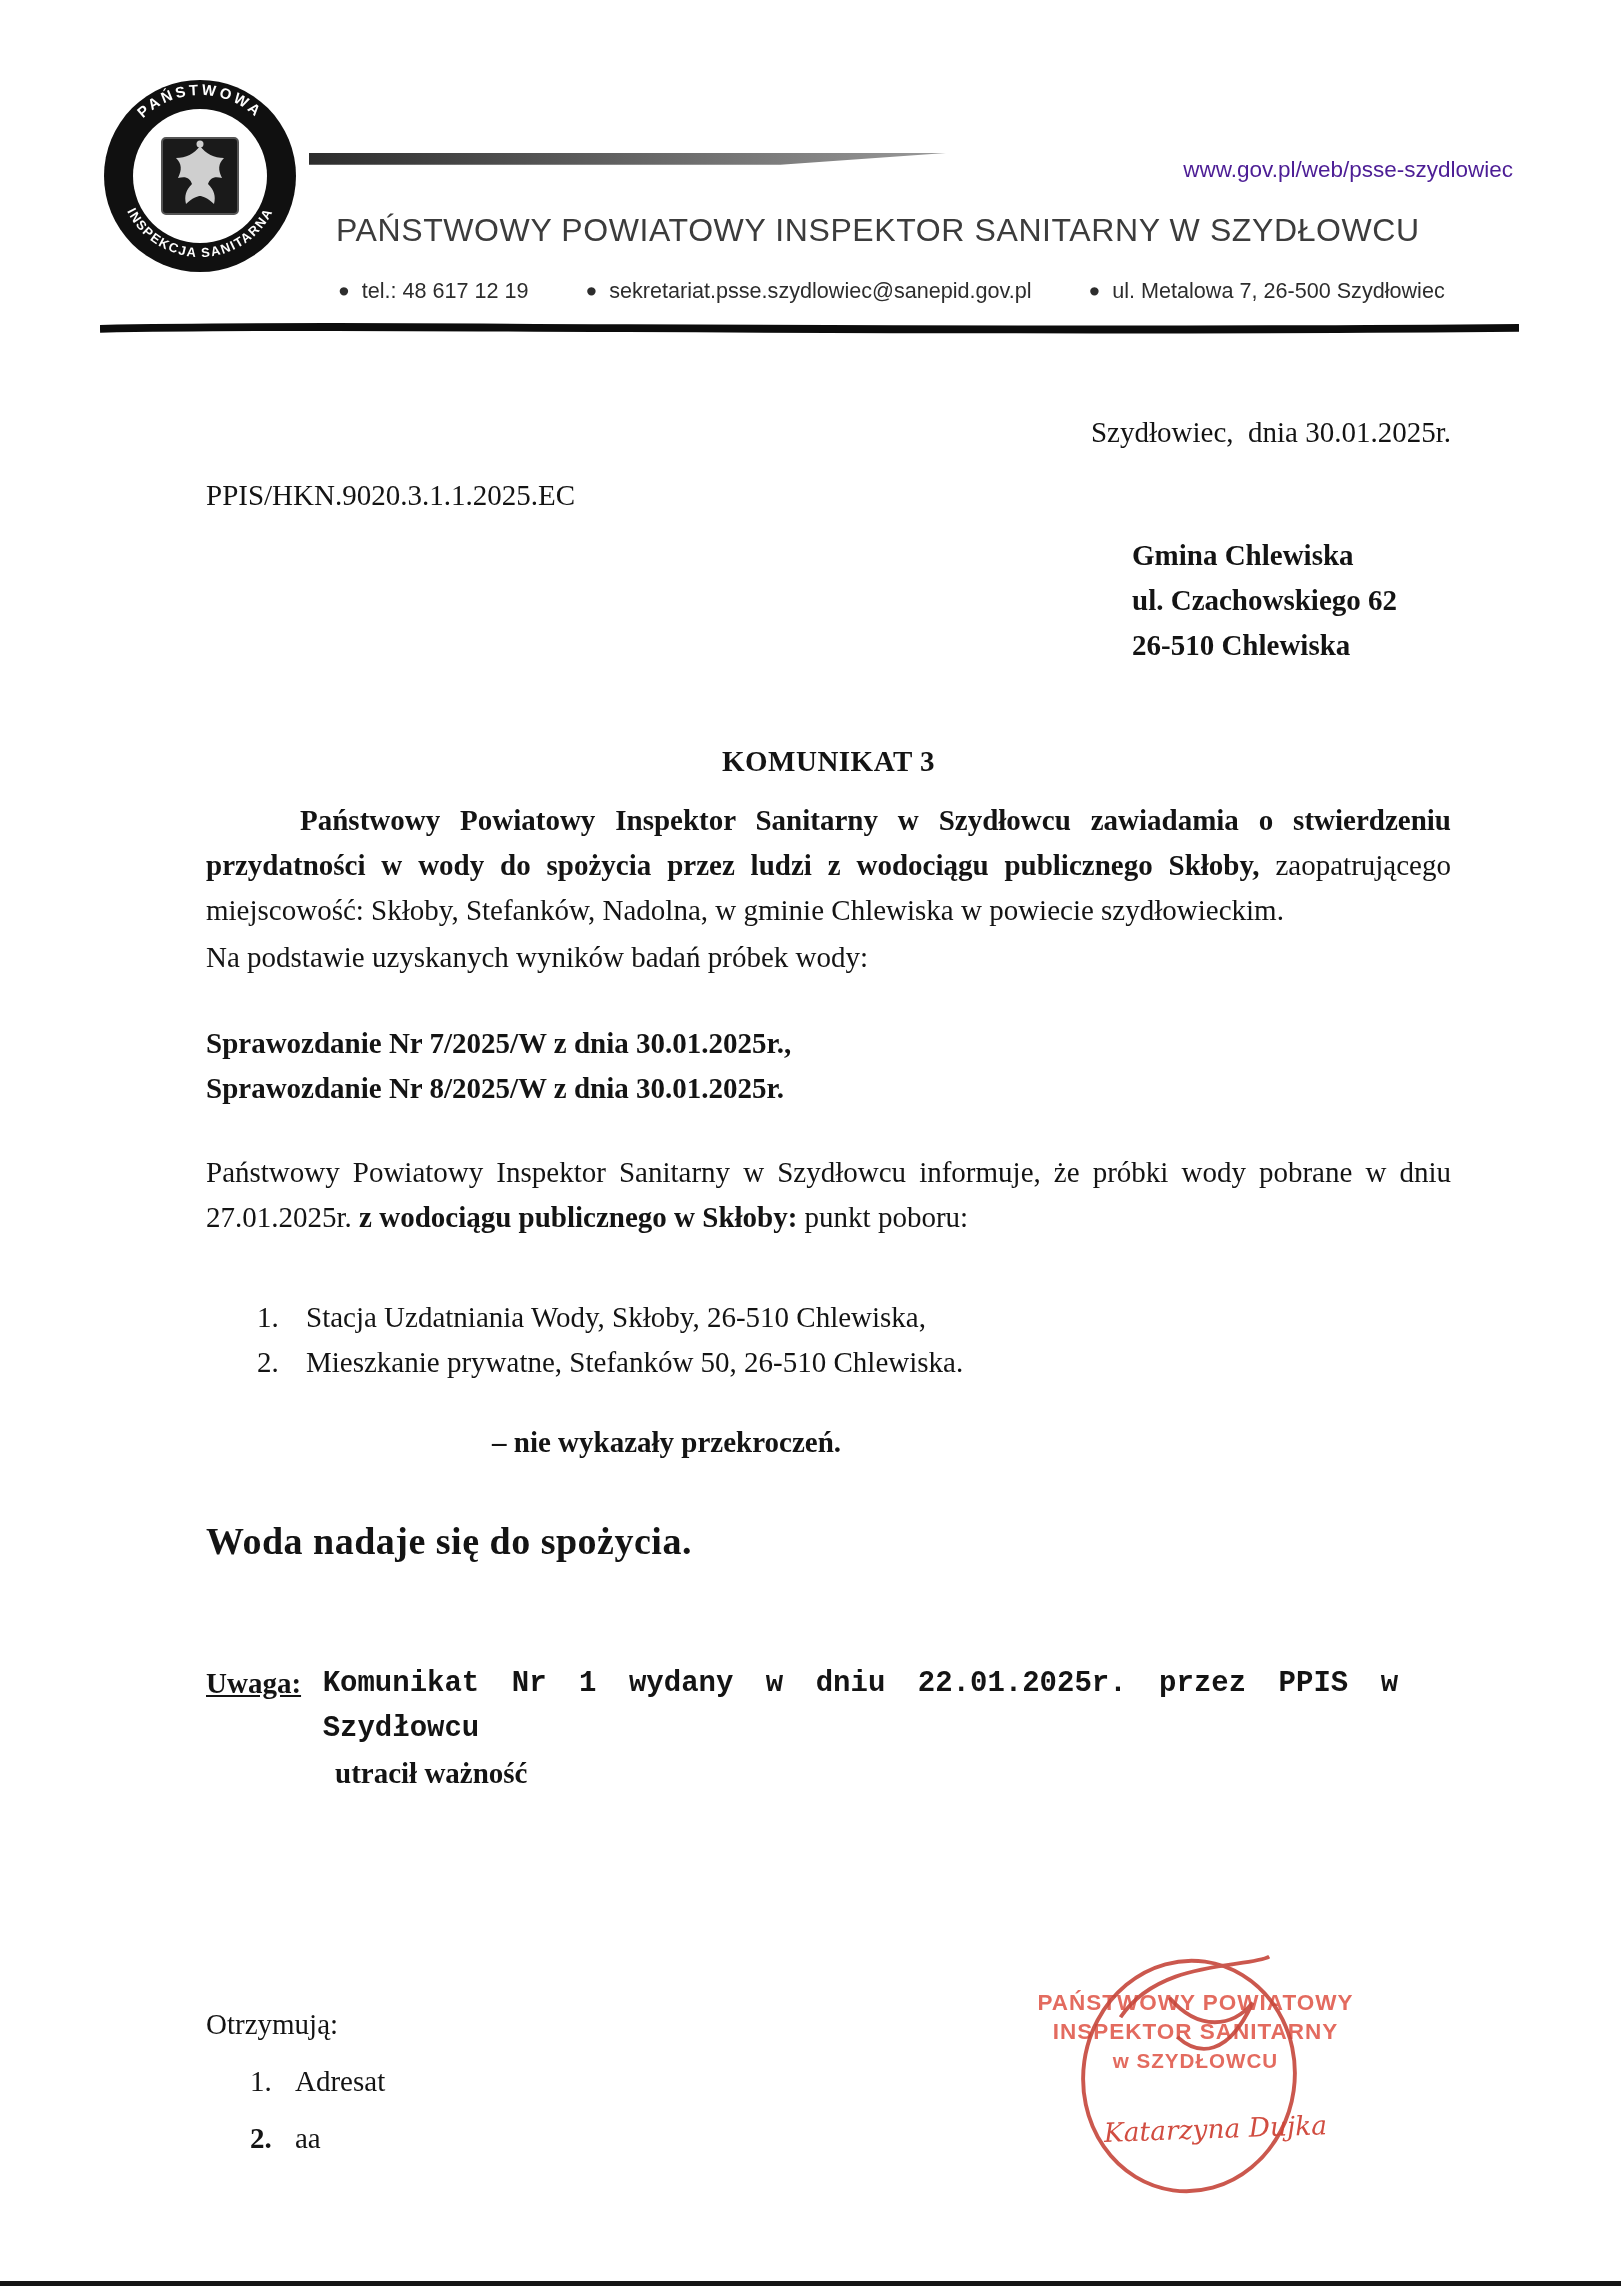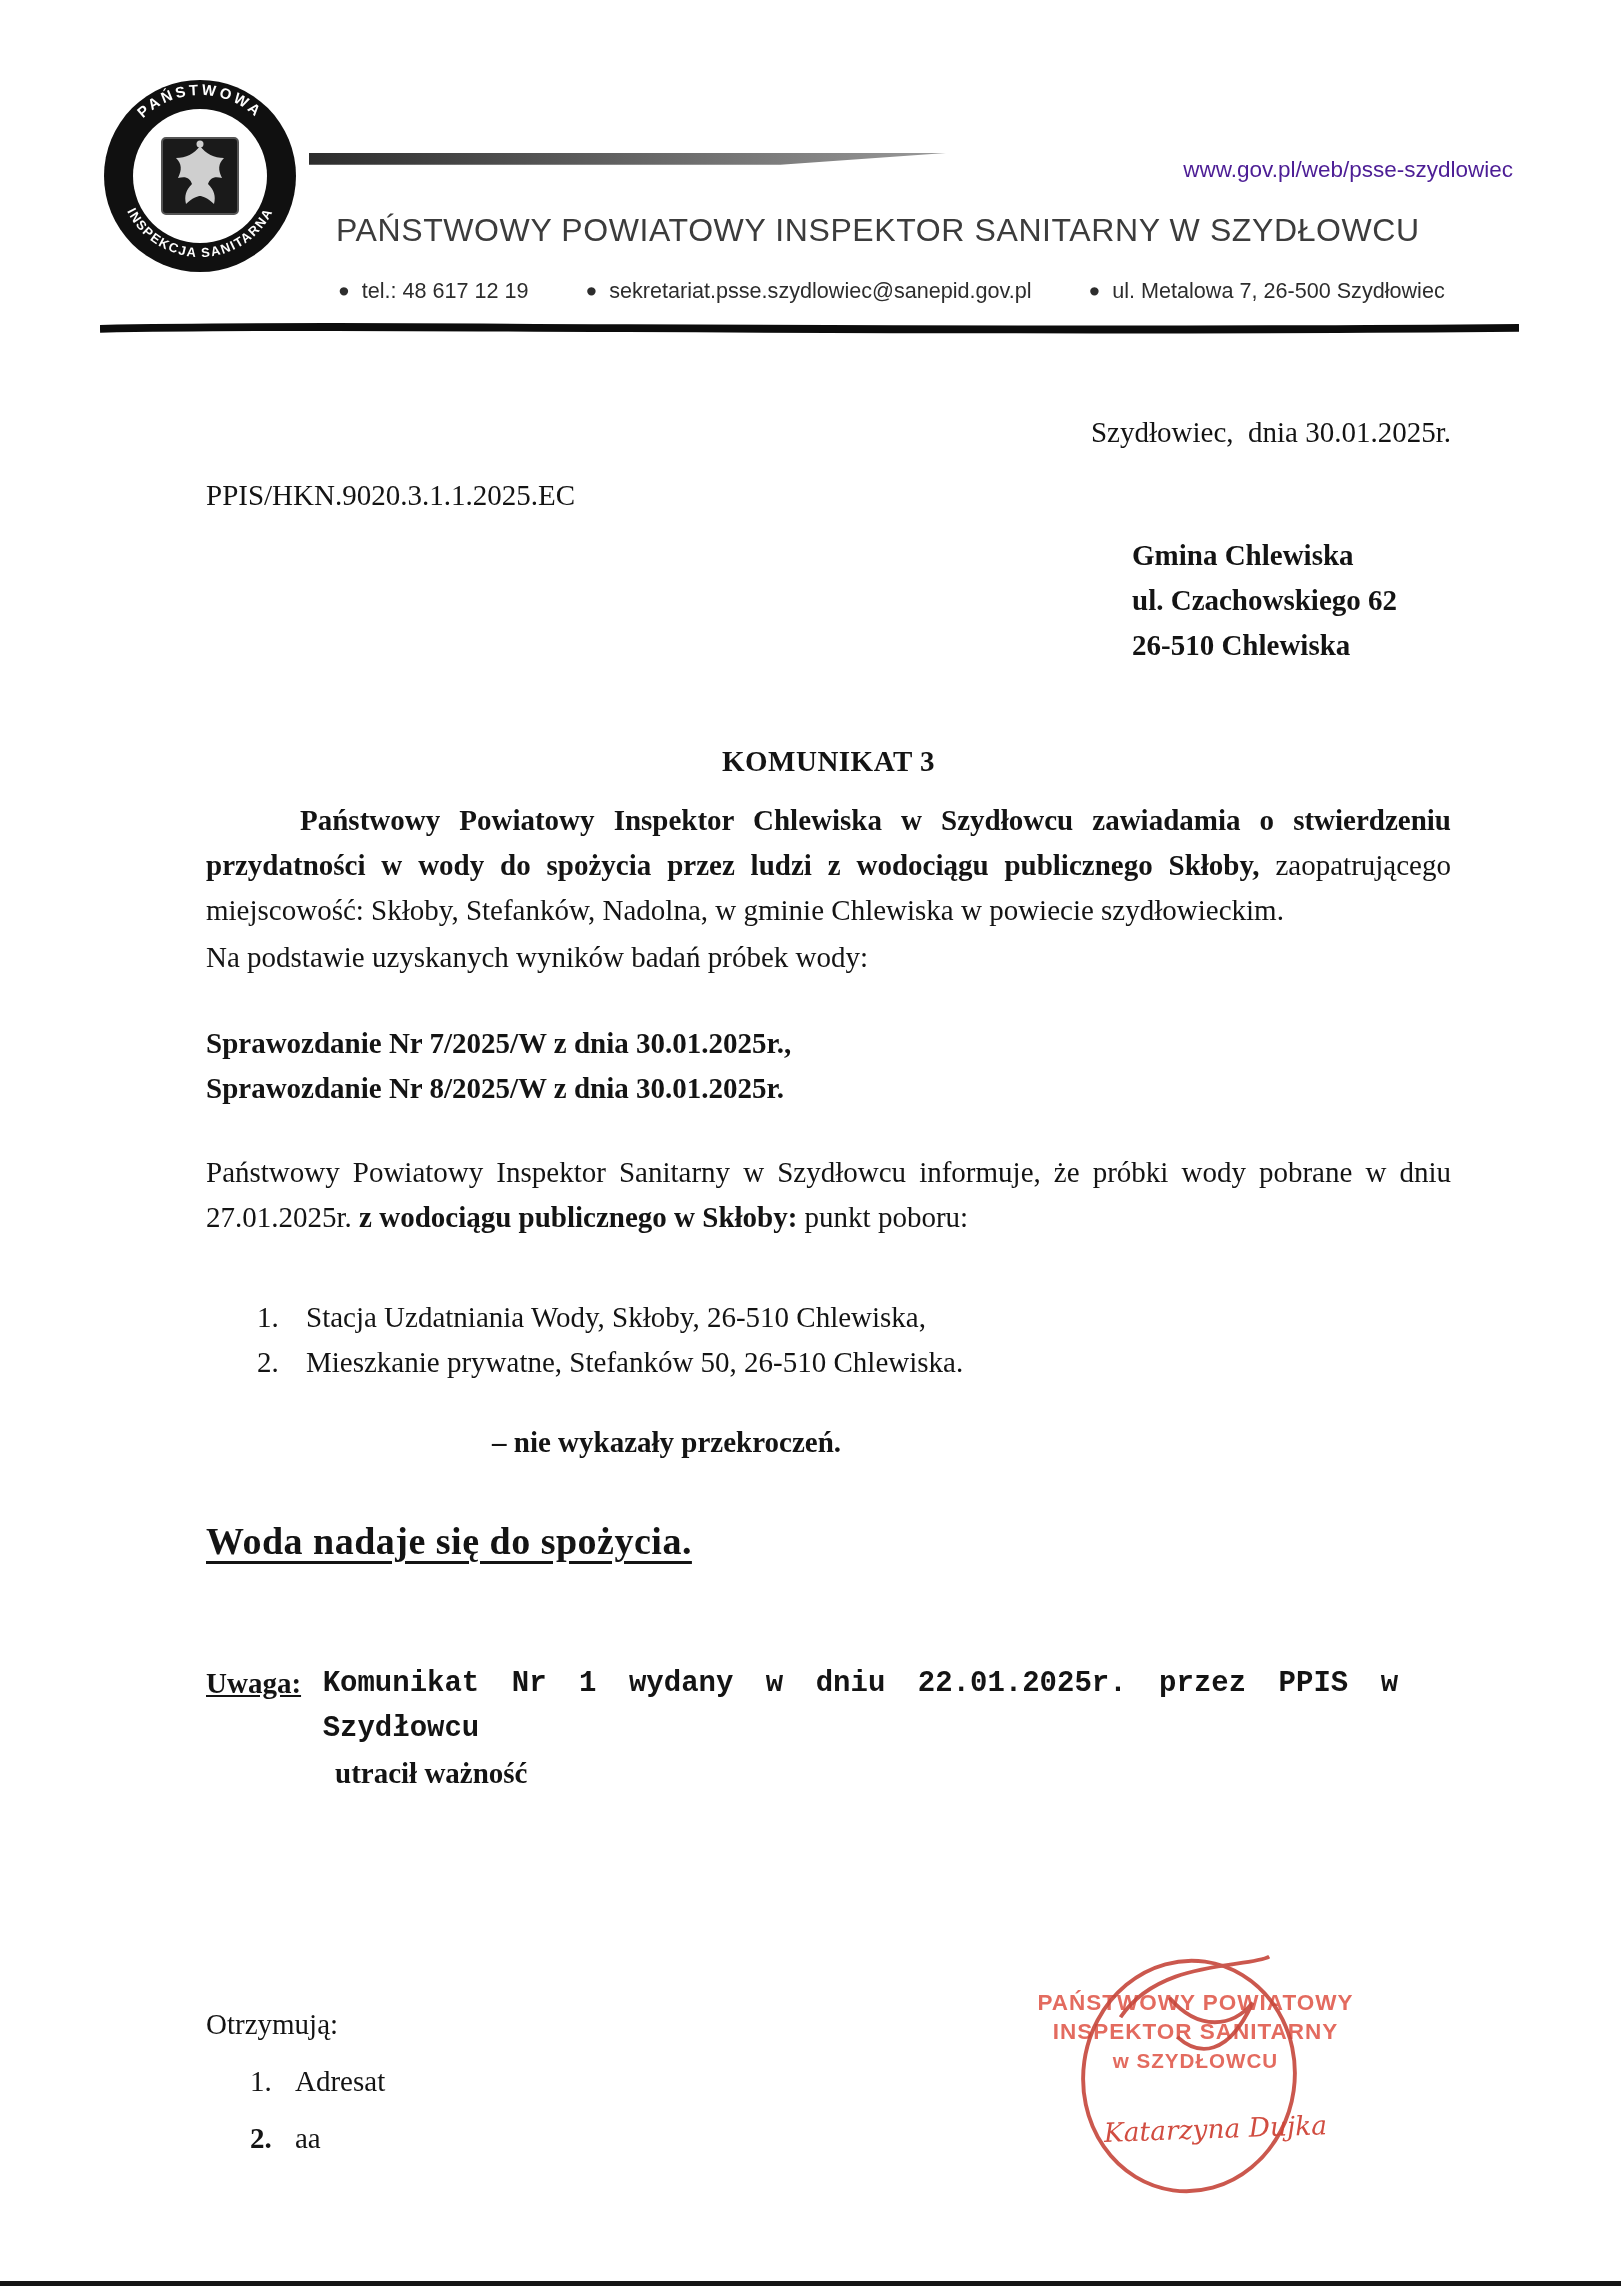--- a/index.html
+++ b/index.html
@@ -53,21 +53,21 @@
   .para1{margin-top:13.7px;text-align:justify;text-indent:94px;}
   .para2{margin-top:2px;}
   .reports{margin-top:41px;font-weight:700;}
   .para3{margin-top:39px;text-align:justify;}
   .pointlist{margin-top:55px;}
   .point-row{display:flex;}
   .point-num{width:49px;margin-left:51px;}
   .result-line{margin-top:35px;margin-left:286px;font-weight:700;}
   .headline{
     margin-top:51px;font-size:38px;line-height:51px;font-weight:700;
-    text-decoration:underline;text-decoration-thickness:2.9px;text-underline-offset:6.9px;
+    text-decoration-thickness:2.9px;text-underline-offset:6.9px;
     letter-spacing:0.5px;
   }
   .notice{margin-top:94px;font-weight:700;}
   .notice-line1{display:flex;}
   .notice-label{text-decoration:underline;margin-right:21.6px;}
   .notice-text{word-spacing:0.52em;font-family:Liberation Mono, monospace;}
   .notice-line2{margin-left:129px;}
   .recipients{margin-top:206px;}
   .recipient-row{display:flex;margin-top:11.8px;}
   .recipient-row:first-of-type{margin-top:13.7px;}
@@ -145,21 +145,21 @@
     <div class="reference">PPIS/HKN.9020.3.1.1.2025.EC</div>
 
     <div class="addressee">
       <div>Gmina Chlewiska</div>
       <div>ul. Czachowskiego 62</div>
       <div>26-510 Chlewiska</div>
     </div>
 
     <div class="doc-title">KOMUNIKAT 3</div>
 
-    <p class="para1" style="margin:13.7px 0 0 0"><span class="b">Państwowy Powiatowy Inspektor Chlewiska w Szydłowcu zawiadamia o stwierdzeniu przydatności w wody do spożycia przez ludzi z wodociągu publicznego Skłoby,</span><span> zaopatrującego miejscowość: Skłoby, Stefanków, Nadolna, w gminie Chlewiska w powiecie szydłowieckim.</span></p>
+    <p class="para1" style="margin:13.7px 0 0 0"><span class="b">Państwowy Powiatowy Inspektor Sanitarny w Szydłowcu zawiadamia o stwierdzeniu przydatności w wody do spożycia przez ludzi z wodociągu publicznego Skłoby,</span><span> zaopatrującego miejscowość: Skłoby, Stefanków, Nadolna, w gminie Chlewiska w powiecie szydłowieckim.</span></p>
 
     <div class="para2">Na podstawie uzyskanych wyników badań próbek wody:</div>
 
     <div class="reports">
       <div>Sprawozdanie Nr 7/2025/W z dnia 30.01.2025r.,</div>
       <div>Sprawozdanie Nr 8/2025/W z dnia 30.01.2025r.</div>
     </div>
 
     <p class="para3" style="margin:39px 0 0 0"><span>Państwowy Powiatowy Inspektor Sanitarny w Szydłowcu informuje, że próbki wody pobrane w dniu 27.01.2025r. </span><span class="b">z wodociągu publicznego w Skłoby:</span><span> punkt poboru:</span></p>
 

